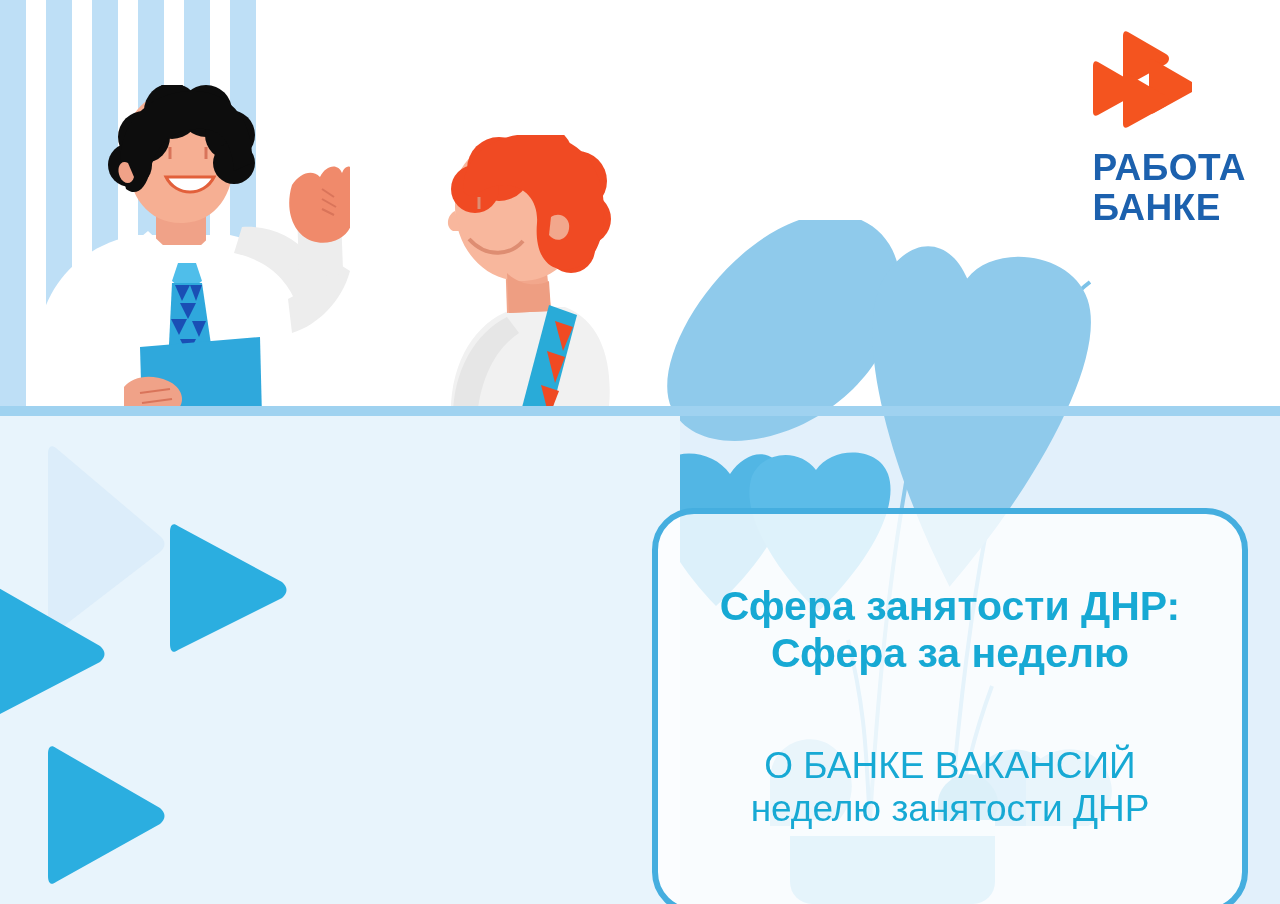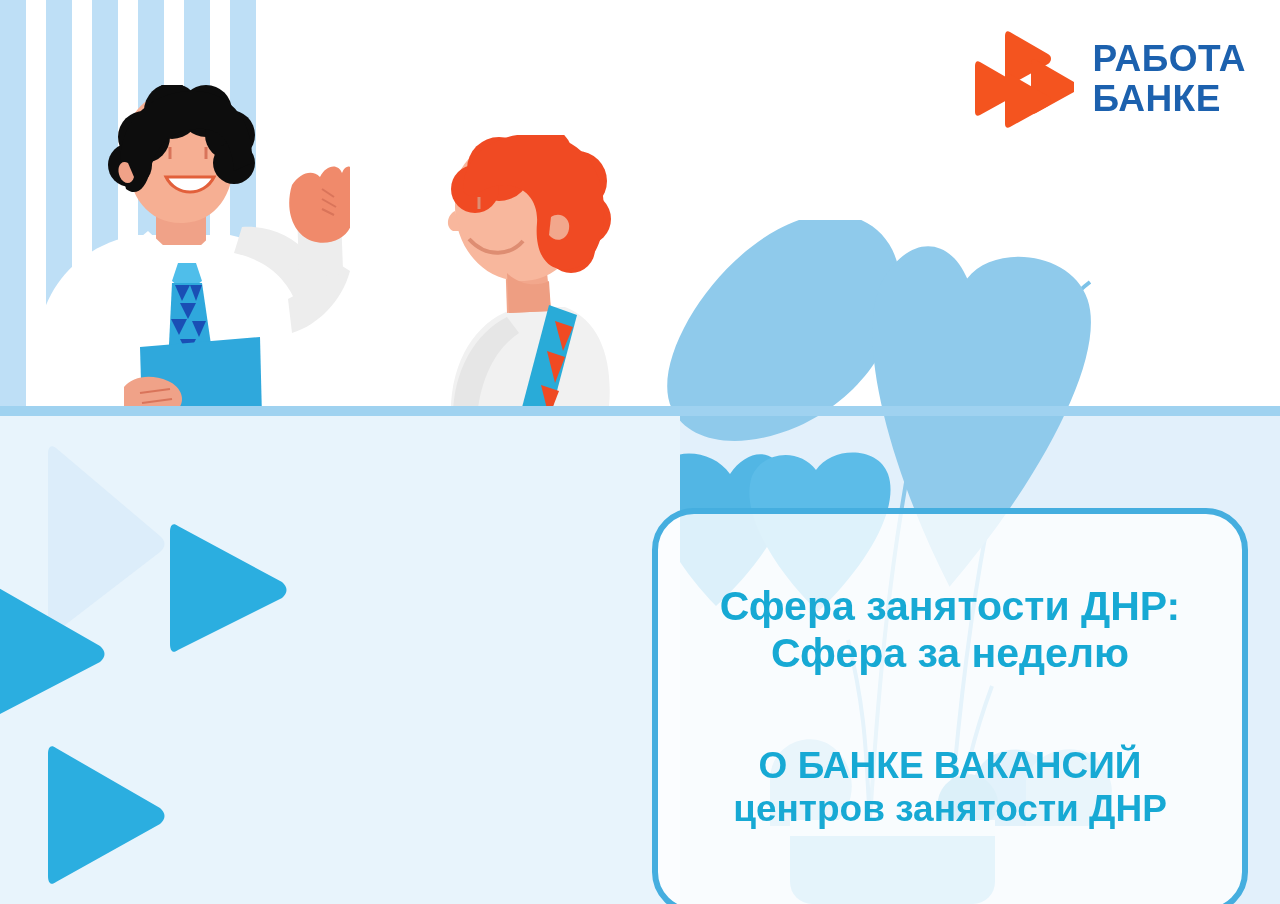--- a/index.html
+++ b/index.html
@@ -25,21 +25,21 @@
 
   
   .plant{ position:absolute; left:620px; top:220px; width:560px; height:660px; }
 
   
   .pot{ position:absolute; left:790px; top:836px; width:205px; height:68px;
         background:#7FC6EC; border-radius:0 0 22px 22px; }
   .pot-rim{ position:absolute; left:790px; top:820px; width:205px; height:18px; background:#DCEFFB; }
 
   
-  .logo{ position:absolute; right:34px; top:28px; display:flex; align-items:center; gap:18px; }
+  .logo{ position:absolute; right:34px; top:28px; display:flex; gap:18px;flex-direction:column; }
   .logo-mark{ position:relative; width:100px; height:102px; }
   .logo-mark svg{ display:block; }
   .logo-text{ color:#1C61AE; font-weight:bold; font-size:37px; line-height:1.08;
               letter-spacing:0.5px; }
 
   
   .person{ position:absolute; }
   .person svg{ display:block; }
 
   
@@ -48,21 +48,21 @@
     border:6px solid #45AEDF; border-radius:42px;
     background:rgba(255,255,255,0.80);
     display:flex; flex-direction:column; justify-content:center;
     align-items:center; padding:10px 14px 18px;
   }
   .card-title{
     color:#17A9D4; font-weight:bold; font-size:41px; line-height:1.14;
     text-align:center; letter-spacing:0px;
   }
   .card-sub{
-    color:#17A9D4; font-weight:bold; font-size:37px; line-height:1.16;
+    color:#17A9D4; font-weight:normal; font-size:37px; line-height:1.16;
     text-align:center; margin-top:68px; letter-spacing:0px;
   }
   .card-sub .upper{ display:block; }
 </style>
 </head>
 <body>
 
 <div id="stage">
 
   <div class="upper-wall"></div>
@@ -354,17 +354,17 @@
     </div>
   </div>
 
   <div class="card">
     <div class="card-title">
       <div>Сфера занятости ДНР:</div>
       <div>Сфера за неделю</div>
     </div>
     <div class="card-sub">
       <span class="upper">О БАНКЕ ВАКАНСИЙ</span>
-      <span class="upper">центров занятости ДНР</span>
+      <span class="upper">неделю занятости ДНР</span>
     </div>
   </div>
 
 </div>
 
 </body></html>

